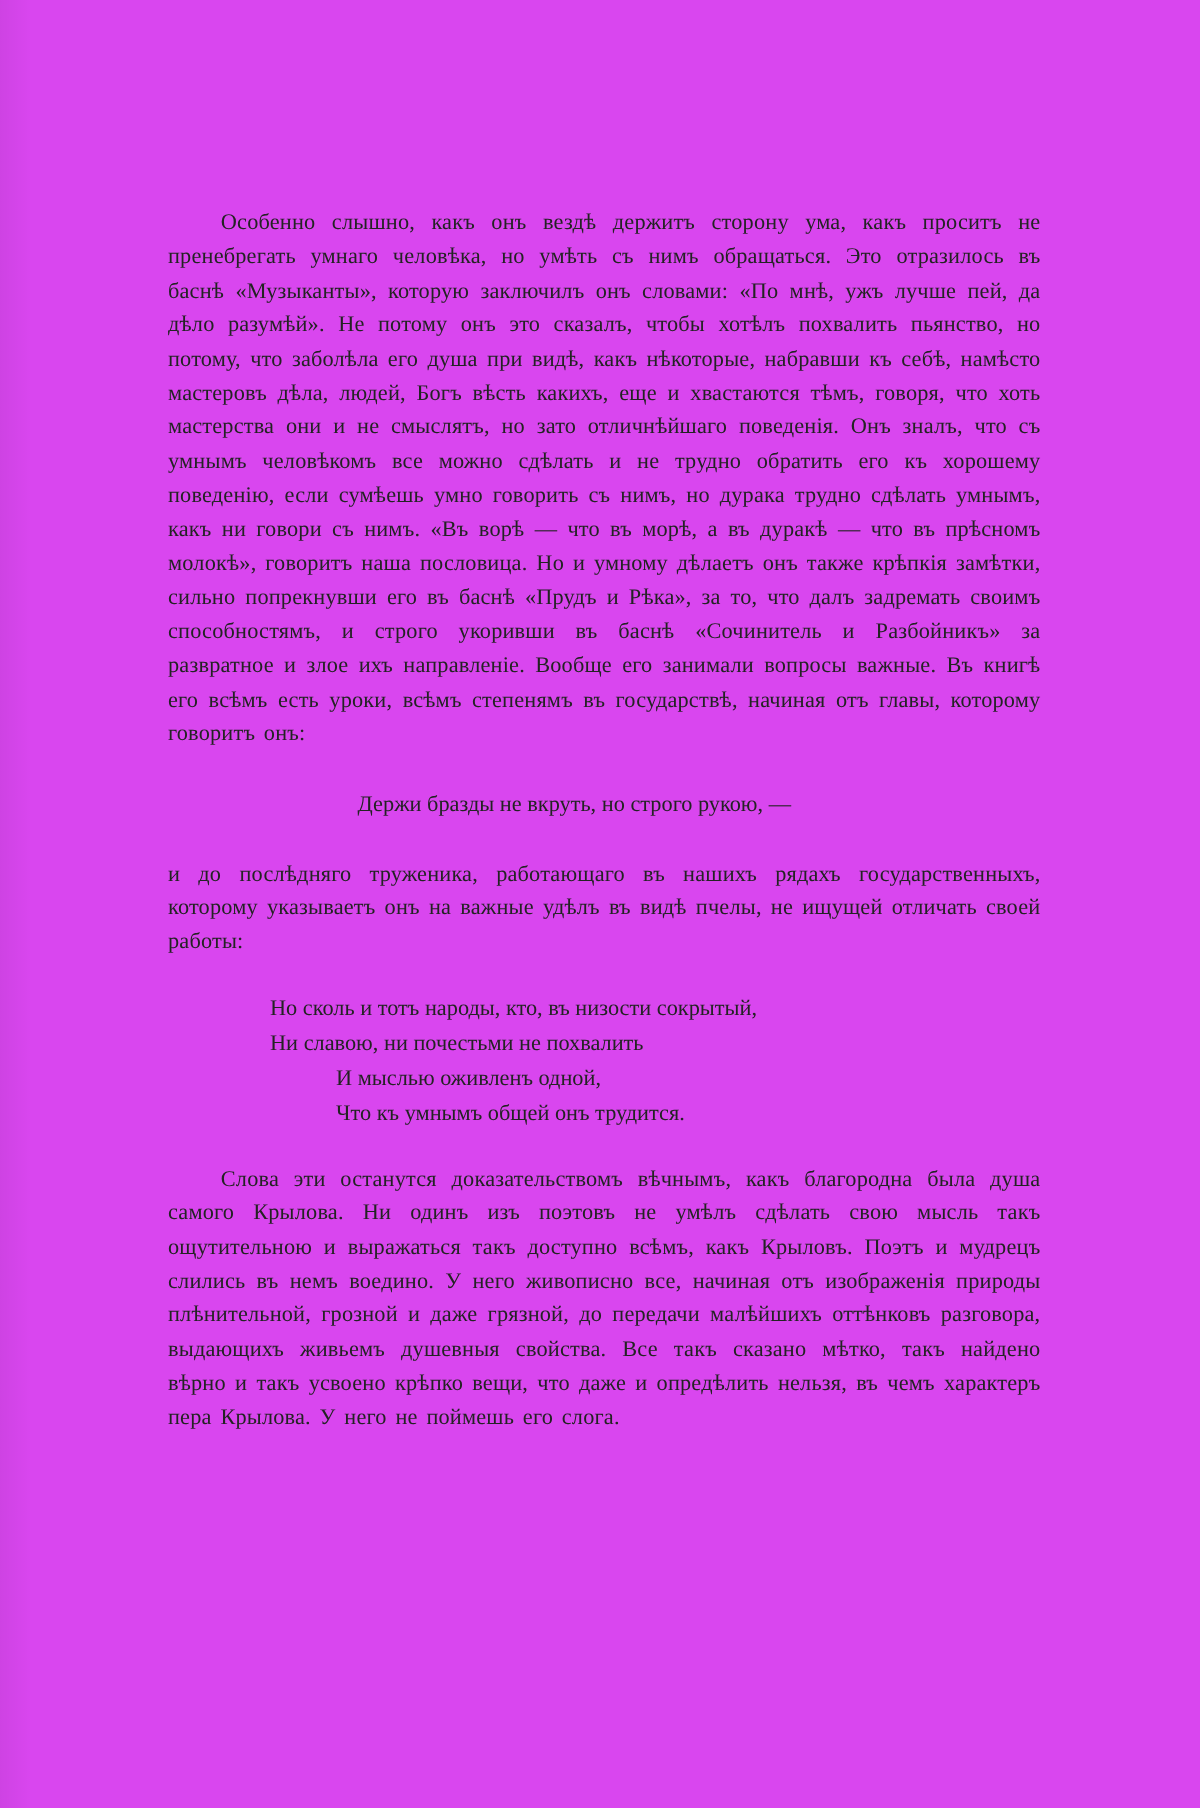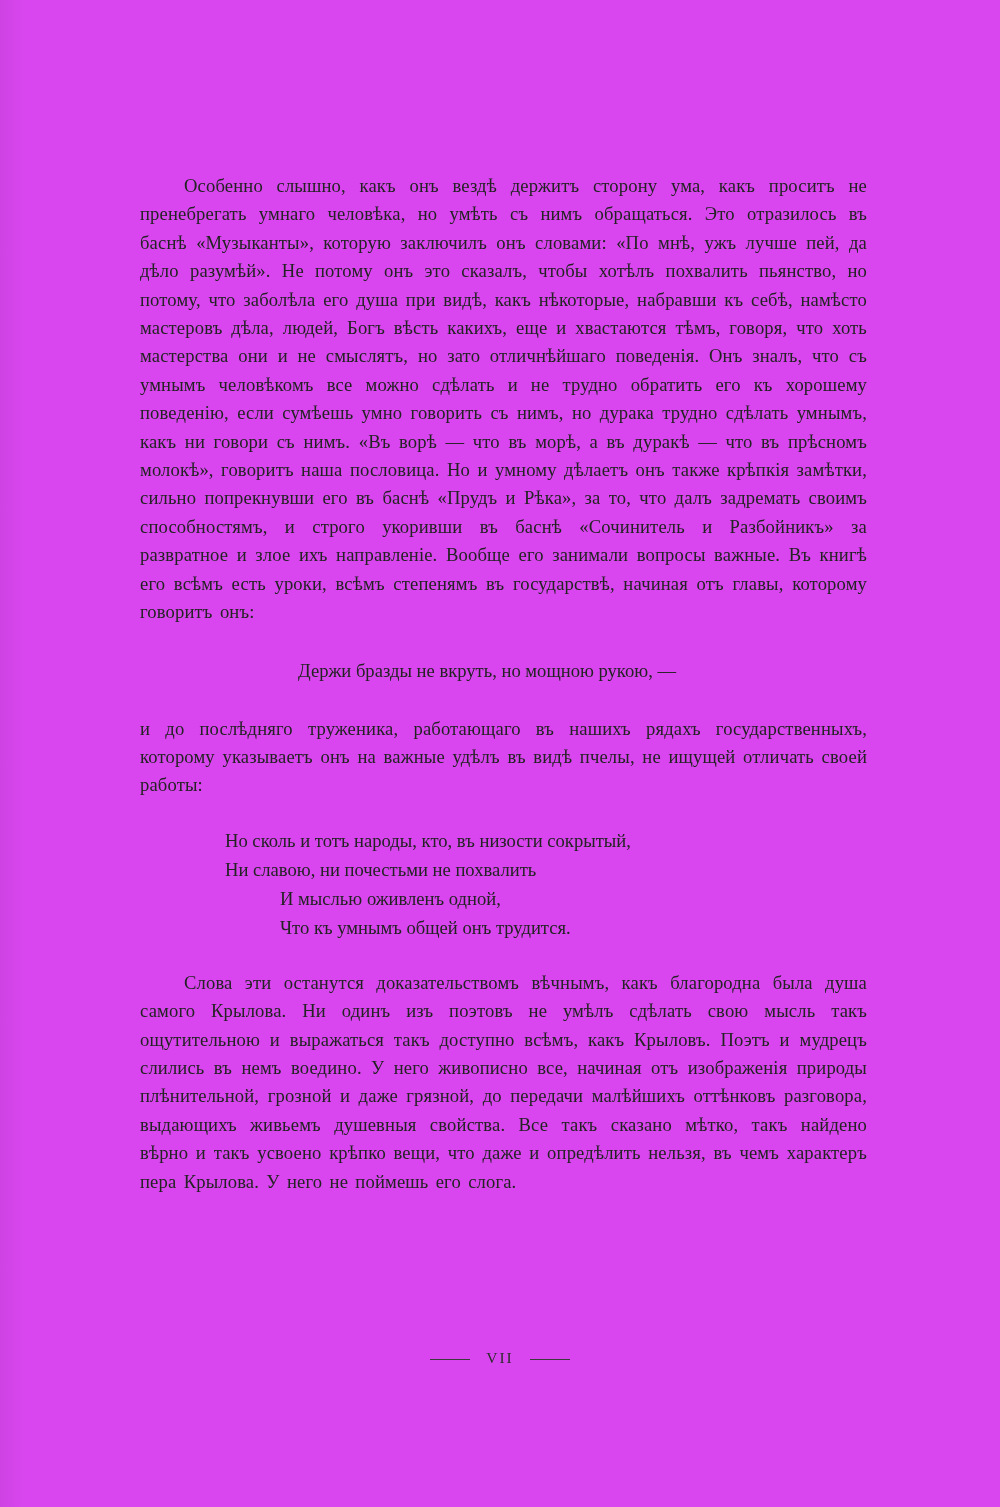--- a/index.html
+++ b/index.html
@@ -74,35 +74,30 @@
 </head>
 <body>
 
 <div class="page">
 
   <div class="text-column">
 
     <p class="prose indent">Особенно слышно, какъ онъ вездѣ держитъ сторону ума, какъ проситъ не пренебрегать умнаго человѣка, но умѣть съ нимъ обращаться. Это отразилось въ баснѣ «Музыканты», которую заключилъ онъ словами: «По мнѣ, ужъ лучше пей, да дѣло разумѣй». Не потому онъ это сказалъ, чтобы хотѣлъ похвалить пьянство, но потому, что заболѣла его душа при видѣ, какъ нѣкоторые, набравши къ себѣ, намѣсто мастеровъ дѣла, людей, Богъ вѣсть какихъ, еще и хвастаются тѣмъ, говоря, что хоть мастерства они и не смыслятъ, но зато отличнѣйшаго поведенія. Онъ зналъ, что съ умнымъ человѣкомъ все можно сдѣлать и не трудно обратить его къ хорошему поведенію, если сумѣешь умно говорить съ нимъ, но дурака трудно сдѣлать умнымъ, какъ ни говори съ нимъ. «Въ ворѣ — что въ морѣ, а въ дуракѣ — что въ прѣсномъ молокѣ», говоритъ наша пословица. Но и умному дѣлаетъ онъ также крѣпкія замѣтки, сильно попрекнувши его въ баснѣ «Прудъ и Рѣка», за то, что далъ задремать своимъ способностямъ, и строго укоривши въ баснѣ «Сочинитель и Разбойникъ» за развратное и злое ихъ направленіе. Вообще его занимали вопросы важные. Въ книгѣ его всѣмъ есть уроки, всѣмъ степенямъ въ государствѣ, начиная отъ главы, которому говоритъ онъ:</p>
 
     <div class="verse verse-1">
-      <div class="verse-line">Держи бразды не вкруть, но мощною рукою, —</div>
+      <div class="verse-line">Держи бразды не вкруть, но строго рукою, —</div>
     </div>
 
     <p class="prose">и до послѣдняго труженика, работающаго въ нашихъ рядахъ государственныхъ, которому указываетъ онъ на важные удѣлъ въ видѣ пчелы, не ищущей отличать своей работы:</p>
 
     <div class="verse verse-2">
       <div class="verse-line">Но сколь и тотъ народы, кто, въ низости сокрытый,</div>
       <div class="verse-line">Ни славою, ни почестьми не похвалить</div>
       <div class="verse-line deep">И мыслью оживленъ одной,</div>
       <div class="verse-line deep">Что къ умнымъ общей онъ трудится.</div>
     </div>
 
     <p class="prose indent">Слова эти останутся доказательствомъ вѣчнымъ, какъ благородна была душа самого Крылова. Ни одинъ изъ поэтовъ не умѣлъ сдѣлать свою мысль такъ ощутительною и выражаться такъ доступно всѣмъ, какъ Крыловъ. Поэтъ и мудрецъ слились въ немъ воедино. У него живописно все, начиная отъ изображенія природы плѣнительной, грозной и даже грязной, до передачи малѣйшихъ оттѣнковъ разговора, выдающихъ живьемъ душевныя свойства. Все такъ сказано мѣтко, такъ найдено вѣрно и такъ усвоено крѣпко вещи, что даже и опредѣлить нельзя, въ чемъ характеръ пера Крылова. У него не поймешь его слога.</p>
 
   </div>
 
-  <div class="footer">
-    <div class="footer-rule"></div>
-    <div class="page-number">VII</div>
-    <div class="footer-rule"></div>
-  </div>
 
 </div>
 
 </body></html>

